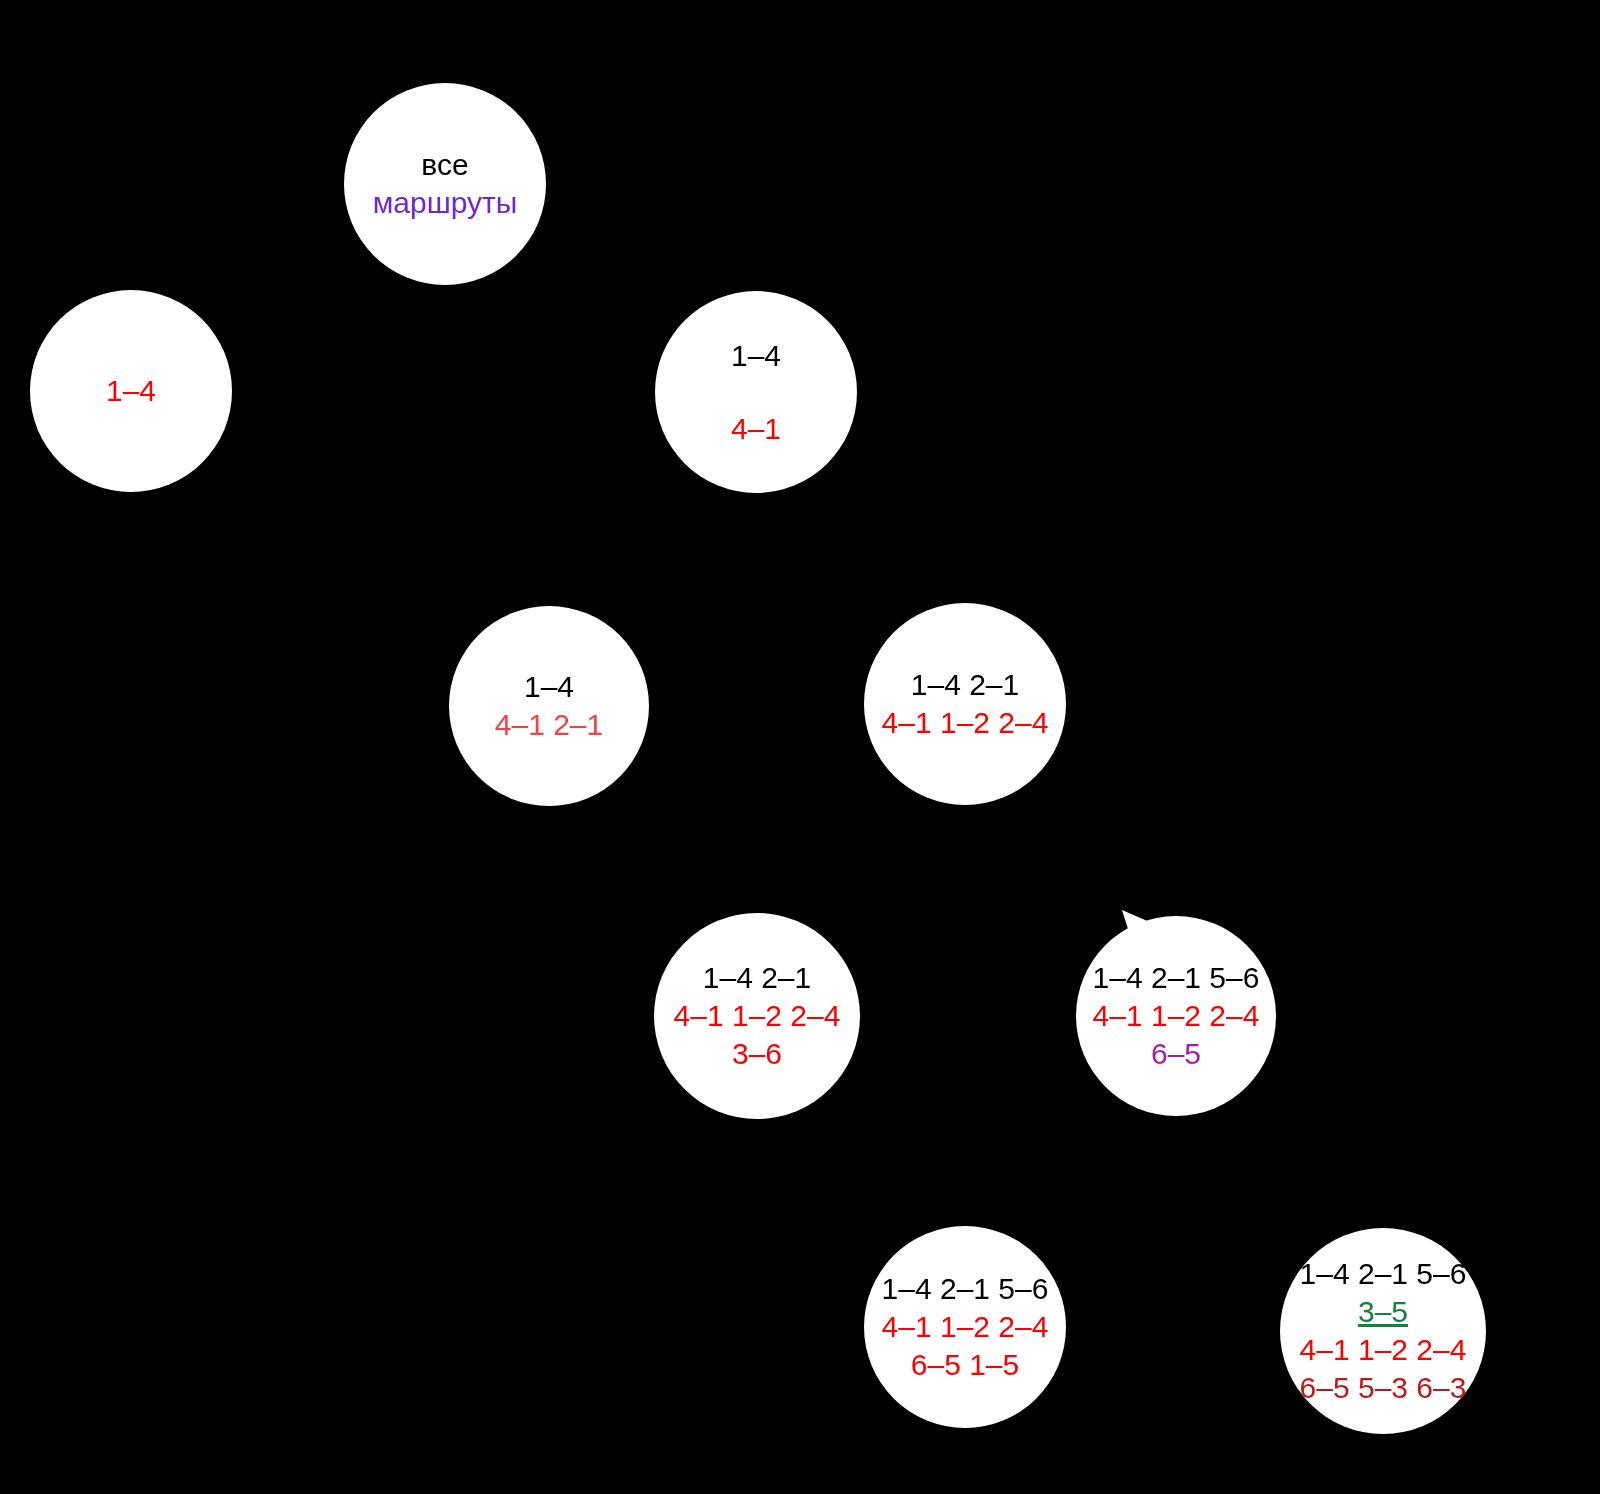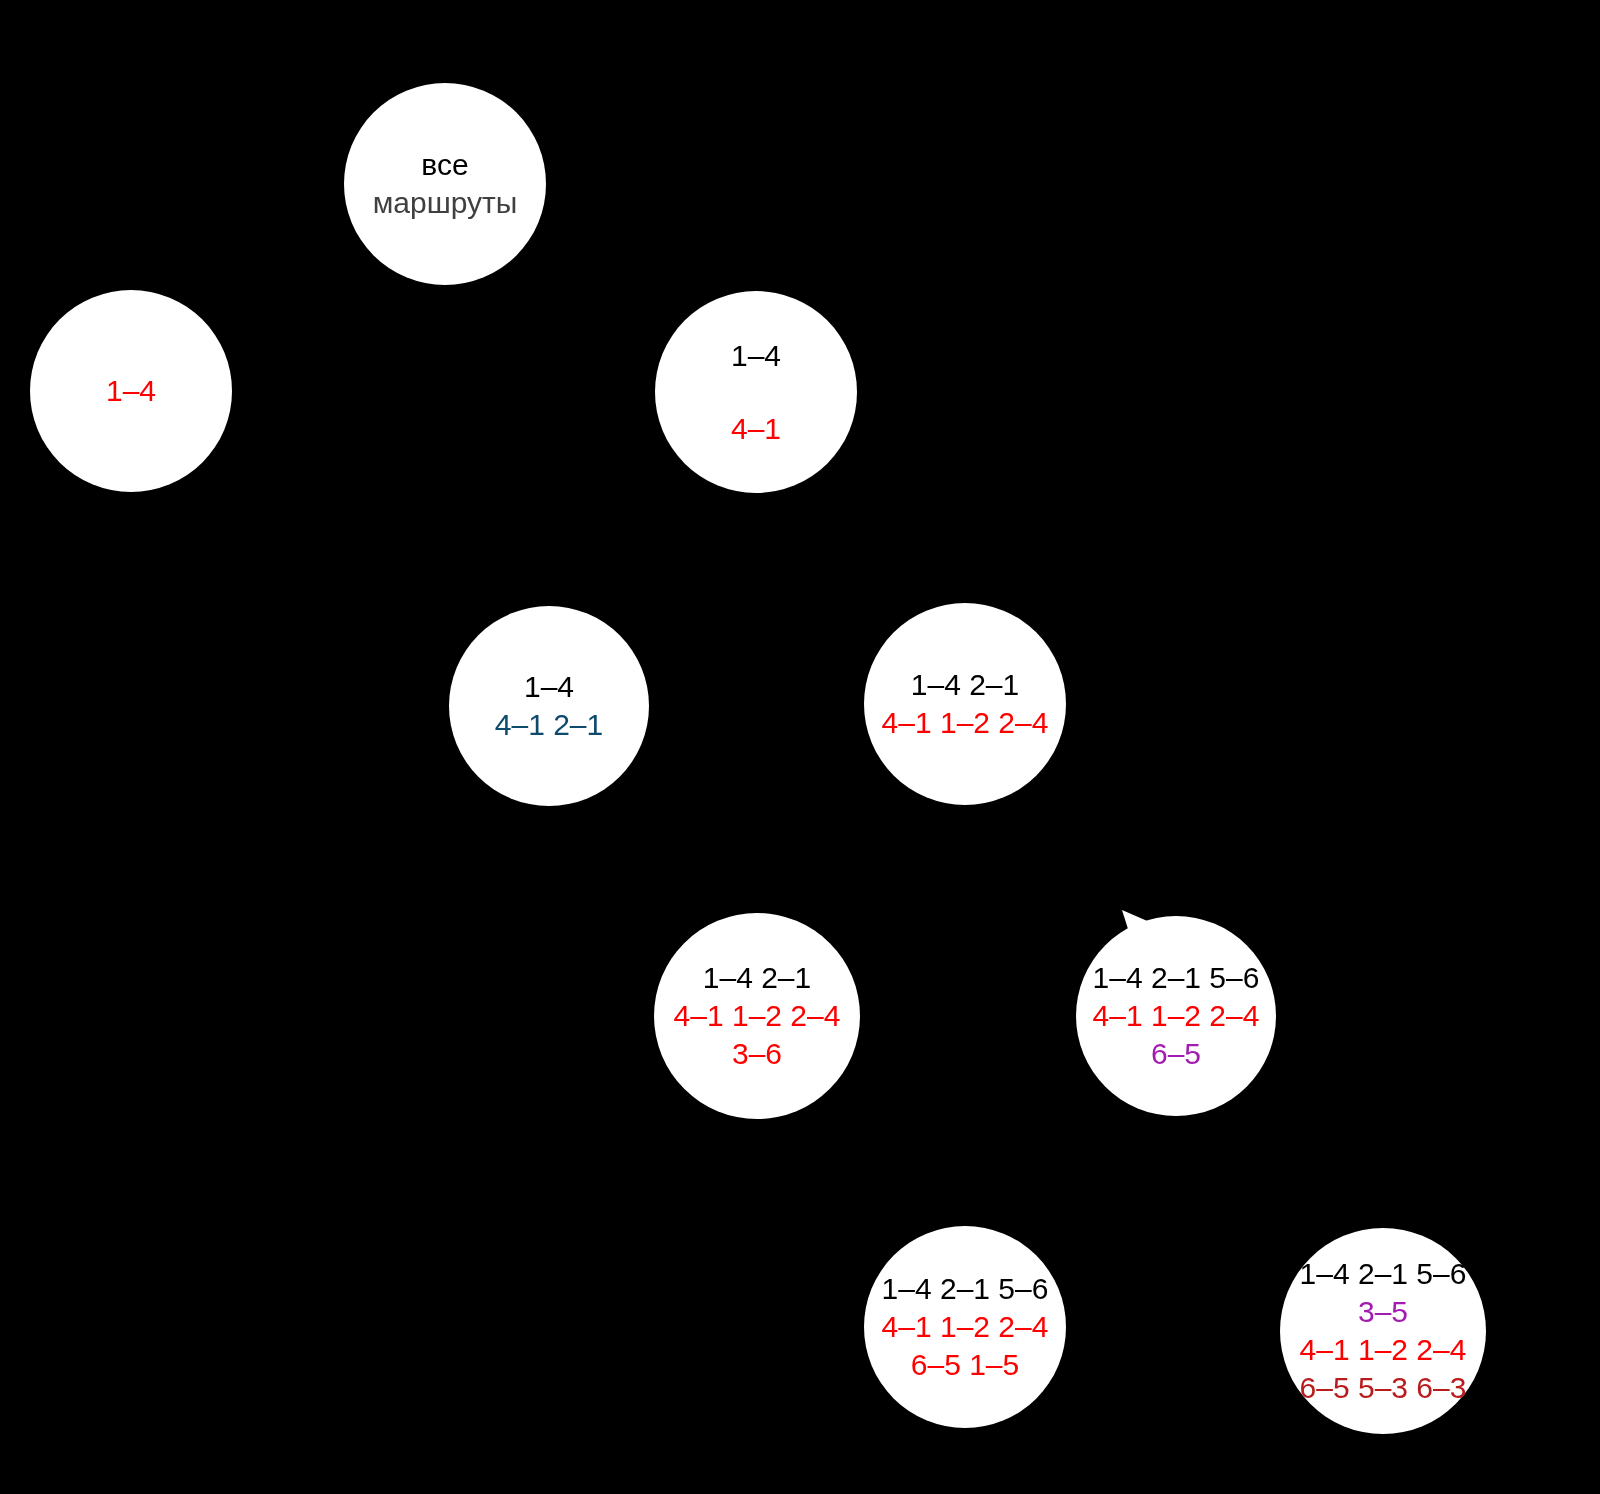--- a/index.html
+++ b/index.html
@@ -45,38 +45,38 @@
     clip-path: polygon(0 0, 100% 55%, 25% 100%);
   }
 </style>
 </head>
 <body>
 
 <div id="canvas" style="background: rgb(0, 0, 0);">
     <div class="node" style="left: 344px; top: 83px; width: 202px; height: 202px; background: rgb(255, 255, 255);">
       <div class="node-text">
         <div class="node-line" style="color: rgb(0, 0, 0);">все</div>
-        <div class="node-line" style="color: #404040;">маршруты</div>
+        <div class="node-line" style="color: #6d28d9;">маршруты</div>
       </div>
     </div>
     <div class="node" style="left: 30px; top: 290px; width: 202px; height: 202px; background: rgb(255, 255, 255);">
       <div class="node-text">
         <div class="node-line" style="color: rgb(254, 0, 0);">1–4</div>
       </div>
     </div>
     <div class="node" style="left: 655px; top: 291px; width: 202px; height: 202px; background: rgb(255, 255, 255);">
       <div class="node-text">
         <div class="node-line" style="color: rgb(0, 0, 0);">1–4</div>
         <div class="node-line" style="color: rgb(254, 0, 0); margin-top: 35px;">4–1</div>
       </div>
     </div>
     <div class="node" style="left: 449px; top: 606px; width: 200px; height: 200px; background: rgb(255, 255, 255);">
       <div class="node-text">
         <div class="node-line" style="color: rgb(0, 0, 0);">1–4</div>
-        <div class="node-line" style="color: #0c4a6e;">4–1 2–1</div>
+        <div class="node-line" style="color: #ef4444;">4–1 2–1</div>
       </div>
     </div>
     <div class="node" style="left: 864px; top: 603px; width: 202px; height: 202px; background: rgb(255, 255, 255);">
       <div class="node-text">
         <div class="node-line" style="color: rgb(0, 0, 0);">1–4 2–1</div>
         <div class="node-line" style="color: rgb(254, 0, 0);">4–1 1–2 2–4</div>
       </div>
     </div>
     <div class="node" style="left: 654px; top: 913px; width: 206px; height: 206px; background: rgb(255, 255, 255);">
       <div class="node-text">
@@ -95,19 +95,19 @@
     <div class="node" style="left: 864px; top: 1226px; width: 202px; height: 202px; background: rgb(255, 255, 255);">
       <div class="node-text">
         <div class="node-line" style="color: rgb(0, 0, 0);">1–4 2–1 5–6</div>
         <div class="node-line" style="color: rgb(254, 0, 0);">4–1 1–2 2–4</div>
         <div class="node-line" style="color: rgb(254, 0, 0);">6–5 1–5</div>
       </div>
     </div>
     <div class="node" style="left: 1280px; top: 1228px; width: 206px; height: 206px; background: rgb(255, 255, 255);">
       <div class="node-text">
         <div class="node-line" style="color: rgb(0, 0, 0);">1–4 2–1 5–6</div>
-        <div class="node-line" style="color: #a21caf;">3–5</div>
+        <div class="node-line" style="color: #15803d; text-decoration: underline;">3–5</div>
         <div class="node-line" style="color: rgb(254, 0, 0);">4–1 1–2 2–4</div>
         <div class="node-line" style="color: #b91c1c;">6–5 5–3 6–3</div>
       </div>
     </div>
     <div class="arrow-mark" style="left: 1122px; top: 910px; width: 38px; height: 30px; background: rgb(255, 255, 255);"></div>
   </div>
 
 </body></html>

